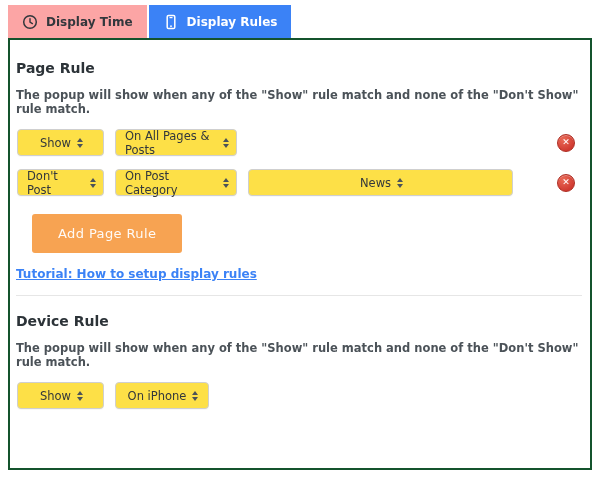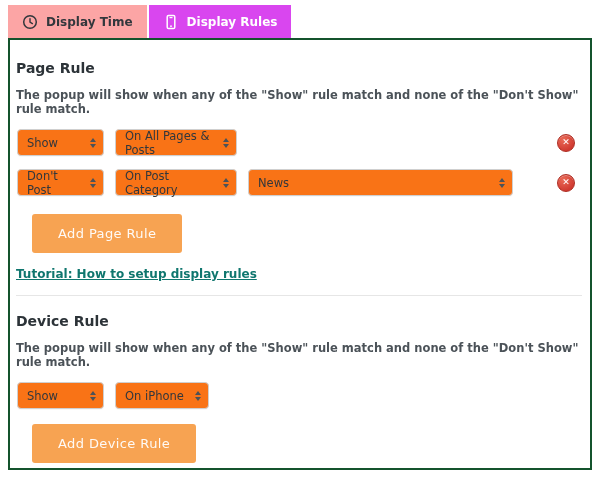--- a/index.html
+++ b/index.html
@@ -8,38 +8,38 @@
 
   
   .tabbar { display: flex; margin-left: 8px; gap: 2px; }
   .tab {
     display: flex; align-items: center; gap: 8px;
     height: 33px; padding: 0 14px;
     background: #fca5a5; color: #32373c;
     font-size: 12px; font-weight: 700; cursor: pointer;
     white-space: nowrap;
   }
-  .tab.active { background: #d946ef; color: #ffffff; }
+  .tab.active { background: #3b82f6; color: #ffffff; }
   .tab .ticon { display: inline-flex; width: 16px; height: 16px; }
 
   
   .panel {
     margin: 0 8px; height: 432px;
     border: 2px solid #14532d; background: #ffffff;
     padding: 0 8px 0 6px; overflow: hidden;
   }
   .section-title { font-size: 14px; font-weight: 700; color: #2c3338; margin-top: 20px; }
   .pr-title { margin-top: 20px; }
   .section-desc { font-size: 11.5px; font-weight: 600; color: #4b5258; margin-top: 12px; }
 
   
   .rule-row { display: flex; align-items: center; margin-top: 13px; }
   .sel {
-    display: inline-flex; align-items: center; justify-content: space-between;
-    height: 27px; background: #f97316;
+    display: inline-flex; align-items: center; justify-content: center;
+    height: 27px; background: #fde047;
     border: 1px solid #cfcfcf; border-radius: 4px;
     padding: 0 7px 0 9px; font-size: 11.5px; color: #32373c;
     cursor: pointer; margin-left: 1px; margin-right: 10px;
     box-shadow: 0 1px 1px rgba(0,0,0,0.03);
   }
   .w-mode  { width: 87px; }
   .w-cond  { width: 122px; }
   .w-value { width: 265px; }
   .w-dev   { width: 94px; }
   .stepper { display: inline-flex; flex-direction: column; align-items: center; gap: 2px; margin-left: 6px; }
@@ -60,21 +60,21 @@
   
   .add-btn {
     display: inline-block; margin: 18px 0 0 16px;
     background: #f7a352; border: none; border-radius: 3px;
     color: rgba(255,255,255,0.95); font-size: 13px; letter-spacing: 0.4px;
     font-family: inherit; padding: 12px 26px; cursor: pointer;
   }
   .dev-btn { margin-top: 15px; }
   .tut-link {
     display: inline-block; margin-top: 14px;
-    color: #0f766e; font-size: 12px; font-weight: 600;
+    color: #3b82f6; font-size: 12px; font-weight: 600;
     text-decoration: underline; cursor: pointer;
   }
   .divider { border: none; border-top: 1px solid #e6e6e6; margin-top: 13px; }
 </style>
 </head>
 <body>
 
 <div class="tabbar">
   <div class="tab">
     <span class="ticon">
@@ -172,17 +172,16 @@
     </div>
     <div class="sel w-dev">
       <span>On iPhone</span>
       <span class="stepper">
           <i class="up"></i>
           <i class="down"></i>
         </span>
     </div>
   </div>
 
-  <button class="add-btn dev-btn">Add Device Rule</button>
   <br>
   
 
 </div>
 
 </body></html>

